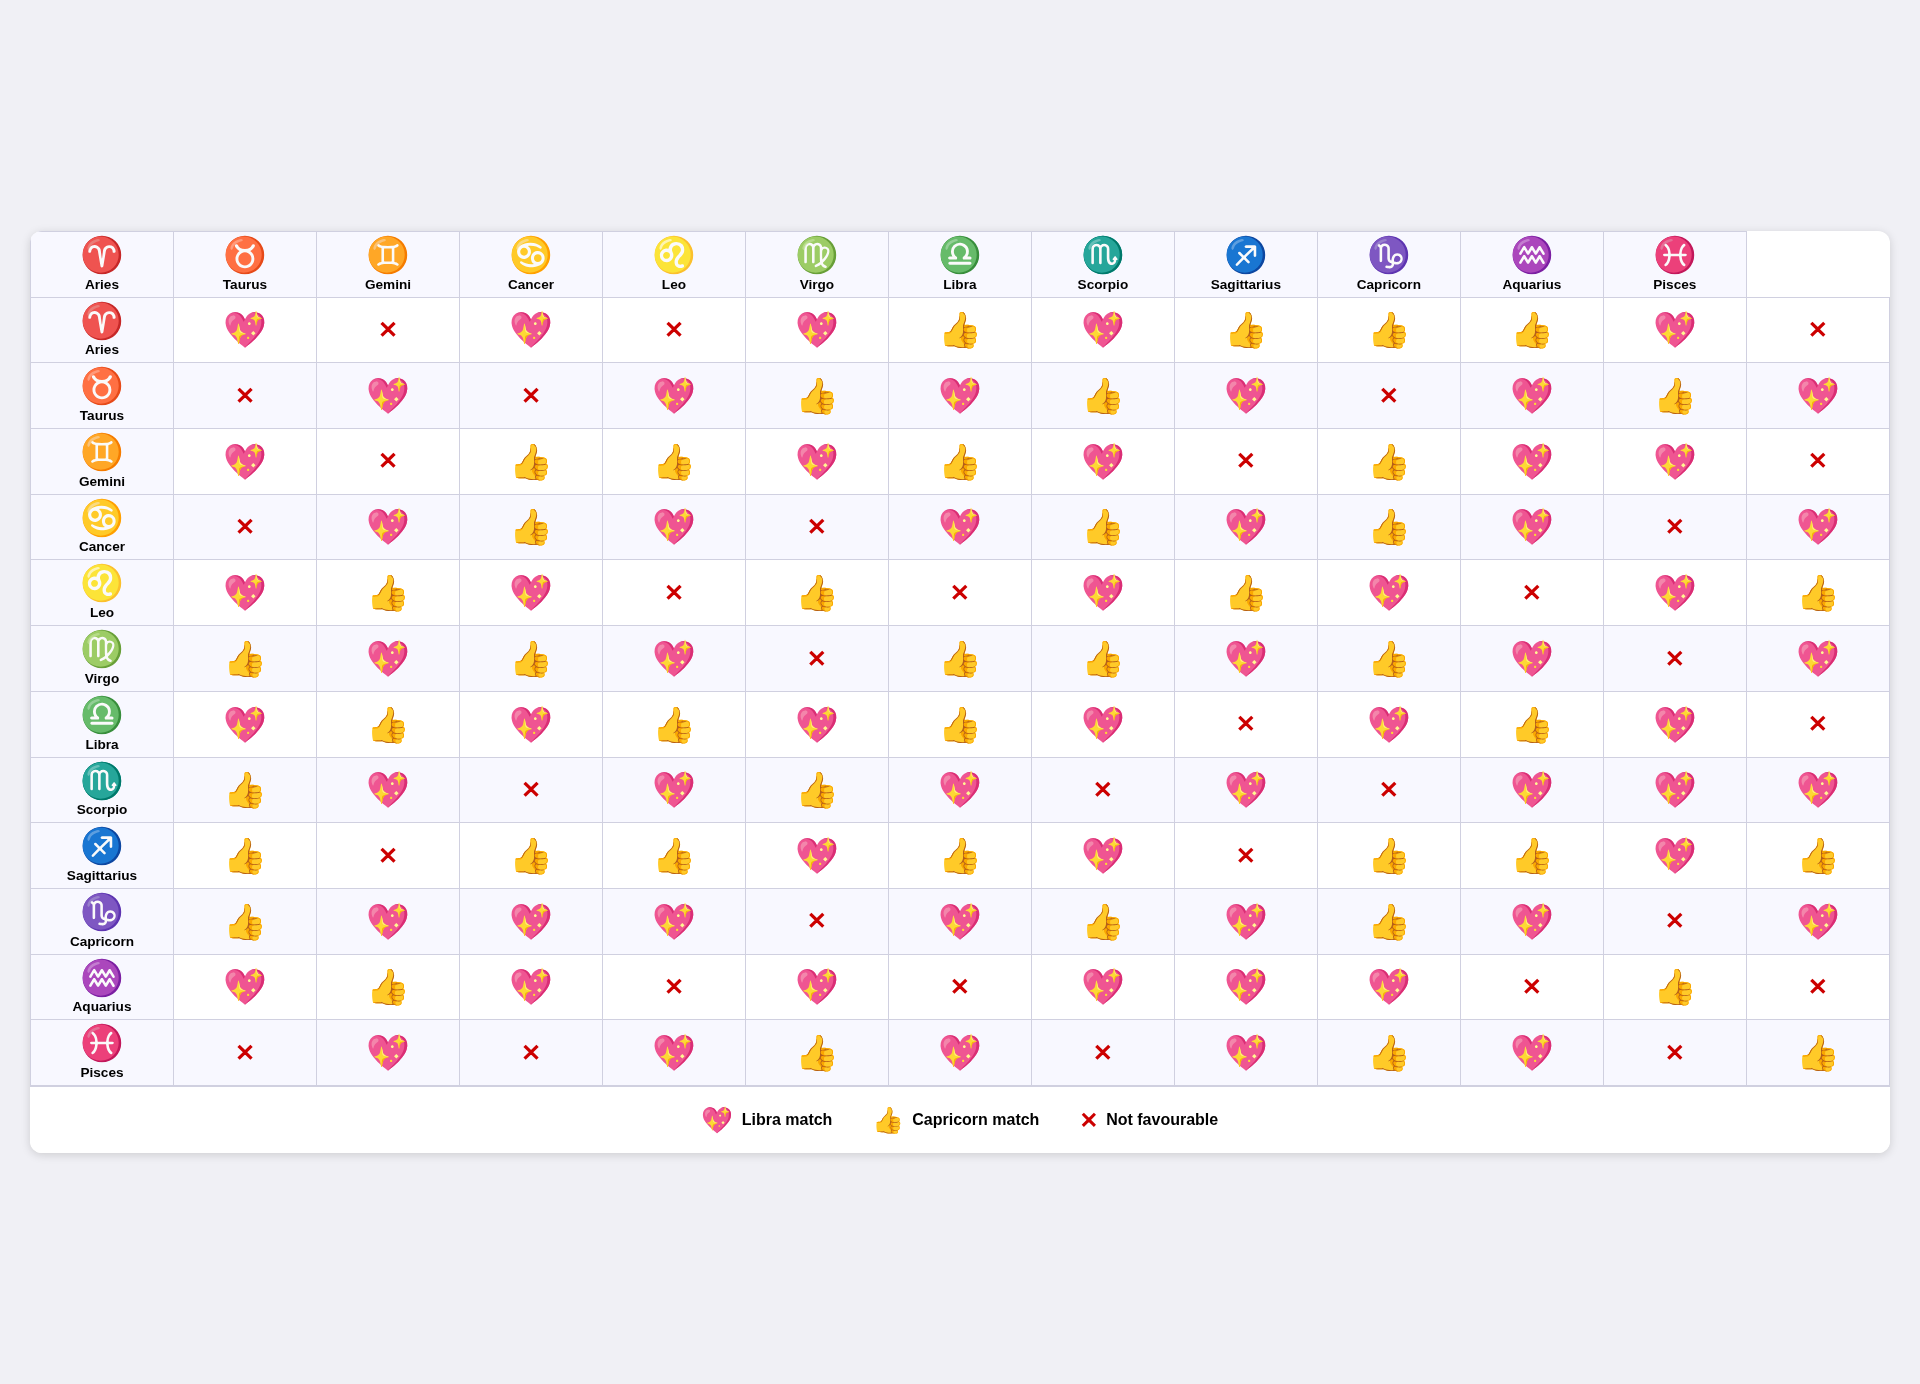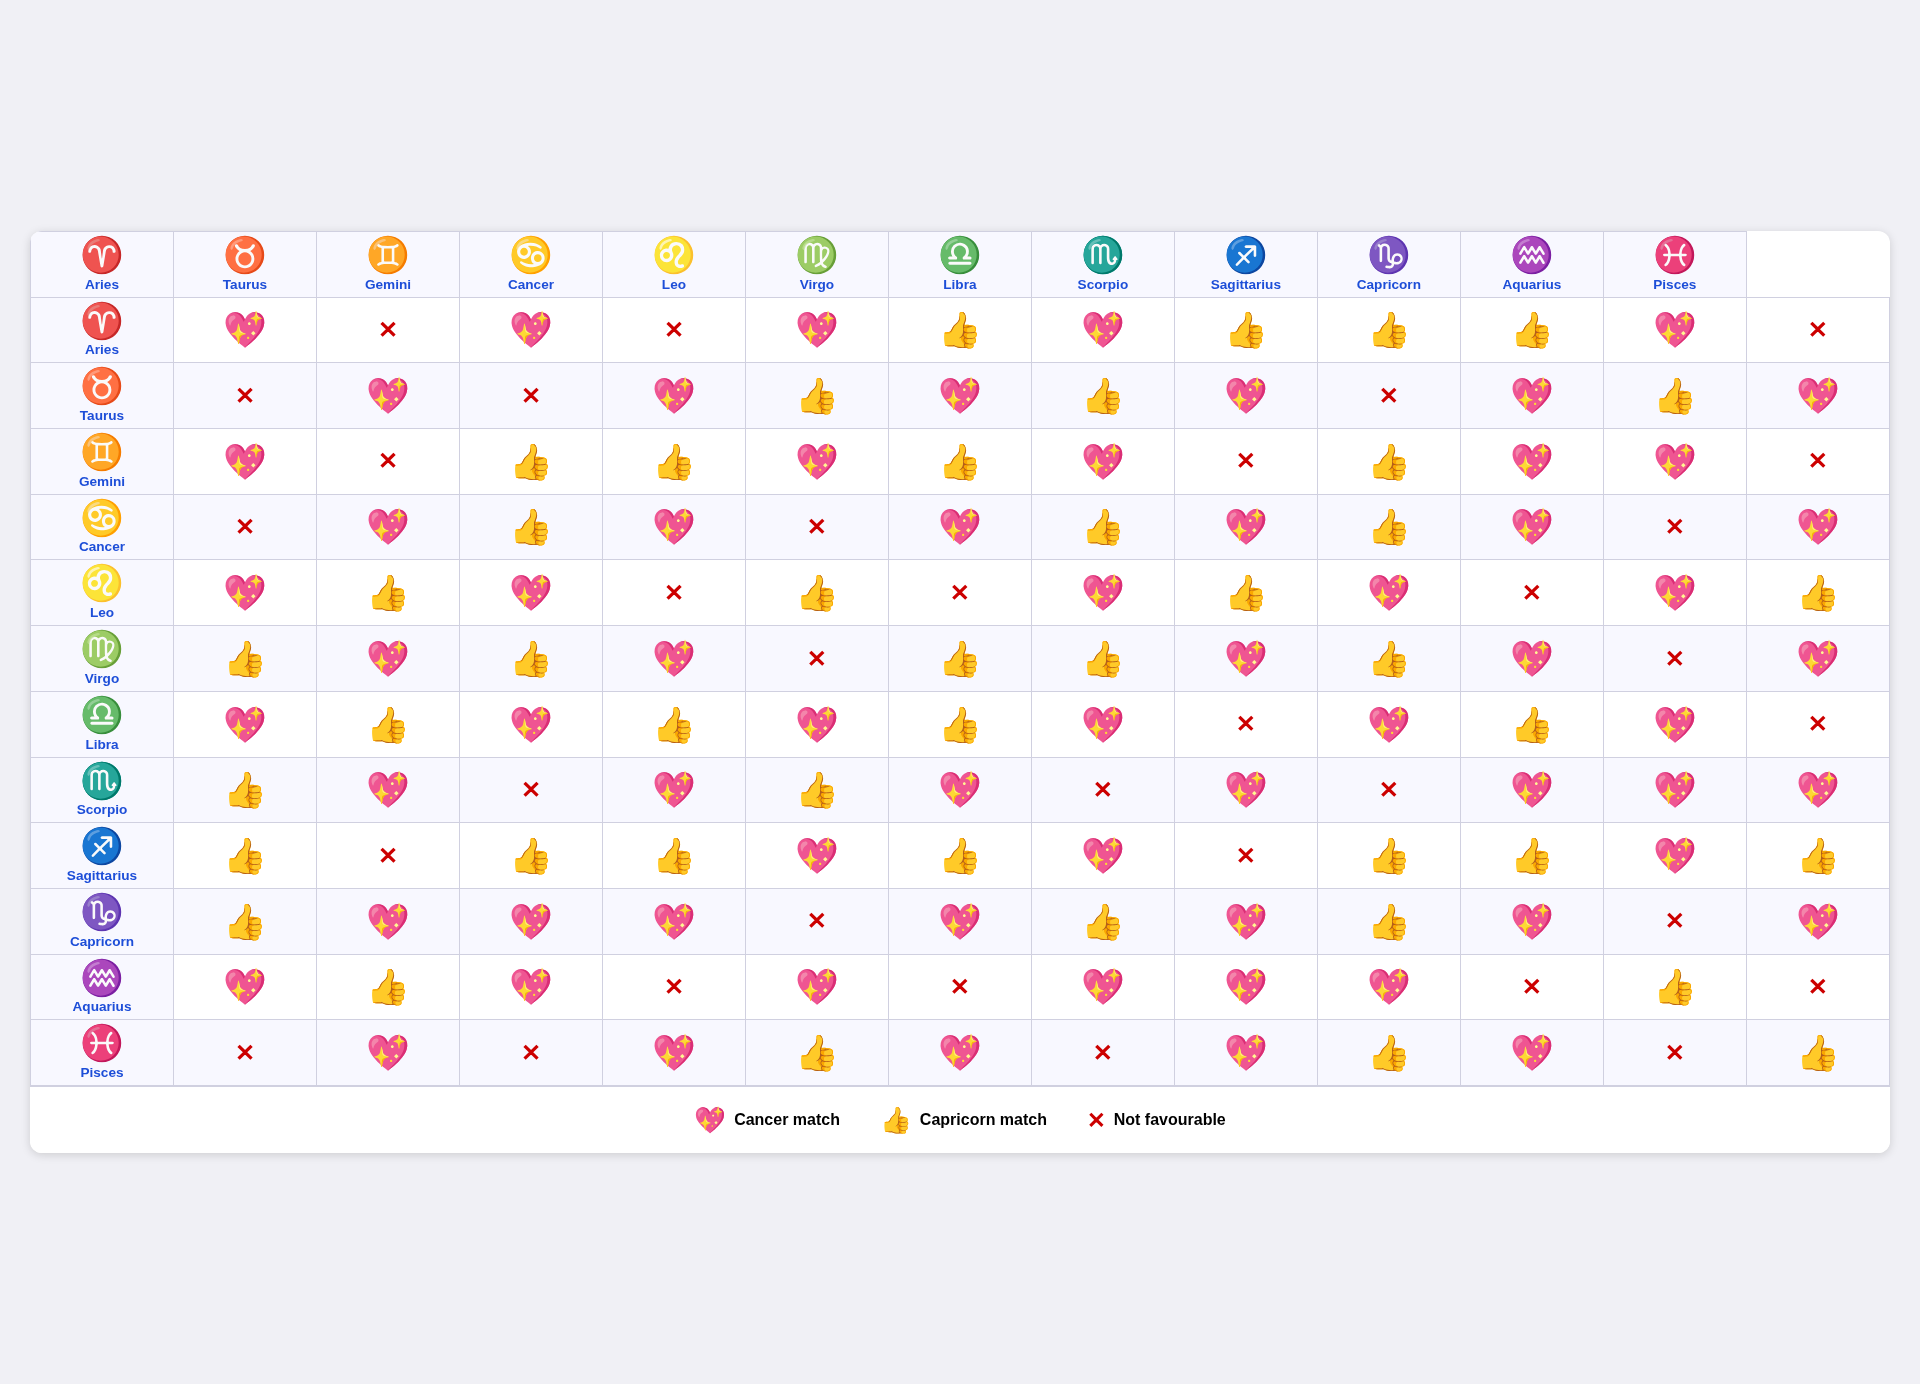--- a/index.html
+++ b/index.html
@@ -37,21 +37,21 @@
     }
     .sign-symbol {
       font-size: 2.2em;
       color: #3333cc;
       display: block;
       line-height: 1.1;
     }
     .sign-name {
       font-size: 0.85em;
       font-weight: bold;
-      color: #1d4ed8;
+      color: #000000;
     }
     .row-header {
       background: #f8f8ff;
     }
     .emoji-cell {
       font-size: 2.2em;
       line-height: 1;
     }
     .data-row:nth-child(even) td {
       background: #f8f8ff;
@@ -291,21 +291,21 @@
           <td class="emoji-cell">👍</td>
           <td class="emoji-cell">💖</td>
           <td><span style="color:#cc0000;font-size:1.5em;font-weight:bold;">✕</span></td>
           <td class="emoji-cell">👍</td>
         </tr>
       </tbody>
   </table>
   <div class="legend">
     <div class="legend-item">
       <span class="legend-emoji">💖</span>
-      <span>Cancer match</span>
+      <span>Libra match</span>
     </div>
     <div class="legend-item">
       <span class="legend-emoji">👍</span>
       <span>Capricorn match</span>
     </div>
     <div class="legend-item">
       <span class="cross-red">✕</span>
       <span>Not favourable</span>
     </div>
   </div>

